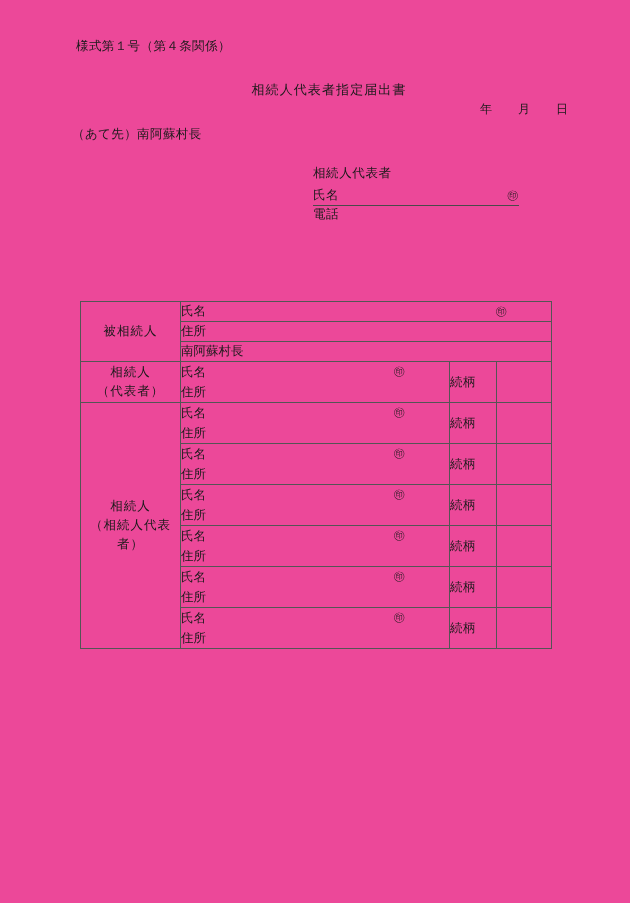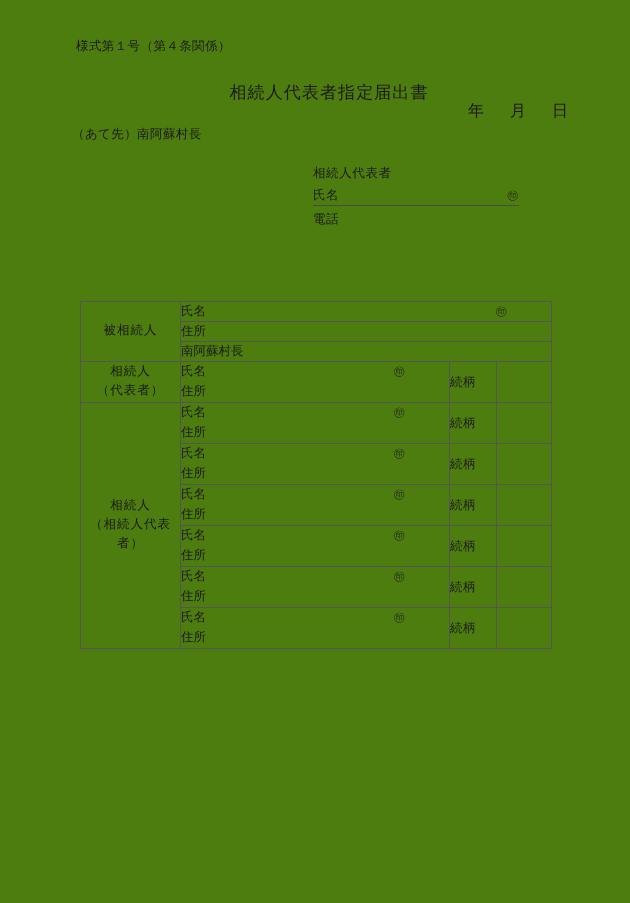--- a/index.html
+++ b/index.html
@@ -13,50 +13,49 @@
     height: 903px;
     position: relative;
     font-family: "Liberation Serif", "DejaVu Serif", serif;
     color: #1a1a1a;
     -webkit-font-smoothing: antialiased;
   }
 
   .page {
     position: absolute;
     inset: 0;
-    background: #4d7c0f;
-    font-family: Liberation Mono, monospace;
+    background: #ec4899;
   }
 
   
   .form-no {
     position: absolute;
     left: 76px;
     top: 38px;
     font-size: 12.5px;
     letter-spacing: 0.4px;
     white-space: nowrap;
   }
 
   .doc-title {
     position: absolute;
     left: 0;
     right: 0;
     top: 81px;
     text-align: center;
-    font-size: 17px;
+    font-size: 13px;
     letter-spacing: 1.1px;
     padding-left: 28px;
   }
 
   .date-line {
     position: absolute;
     right: 62px;
     top: 101px;
-    font-size: 16px;
+    font-size: 12px;
     white-space: nowrap;
   }
   .date-line .gap { display: inline-block; width: 26px; }
 
   .addressee {
     position: absolute;
     left: 72px;
     top: 126px;
     font-size: 12.5px;
     letter-spacing: 0.4px;
@@ -74,21 +73,21 @@
   .rep-heading { white-space: nowrap; }
   .rep-name-row {
     margin-top: 5px;
     width: 206px;
     border-bottom: 1px solid #4a4a4a;
     display: flex;
     justify-content: space-between;
     align-items: baseline;
     padding-bottom: 1px;
   }
-  .rep-tel { margin-top: 5px; white-space: nowrap; }
+  .rep-tel { white-space: nowrap; }
 
   
   .body-text {
     position: absolute;
     left: 72px;
     top: 240px;
     width: 482px;
     font-size: 12.5px;
     line-height: 22px;
     text-indent: 13px;

